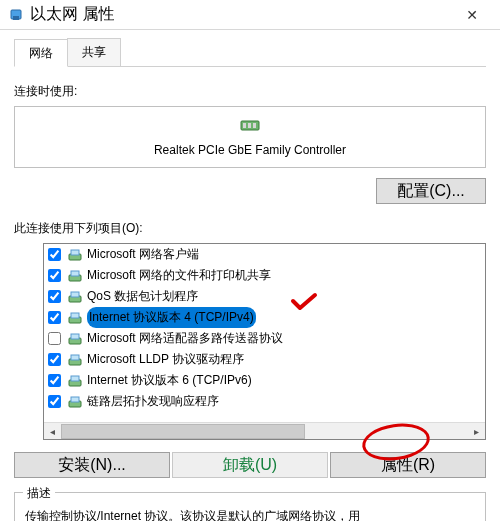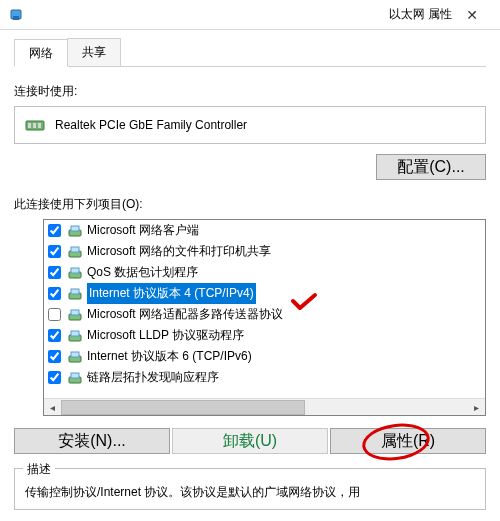--- a/index.html
+++ b/index.html
@@ -18,21 +18,21 @@
     height: 30px;
     display: flex;
     align-items: center;
     padding: 0 8px;
     border-bottom: 1px solid #d8d8d8;
   }
   .titlebar .icon {
     width: 16px; height: 16px; margin-right: 6px;
     display: flex; align-items: center; justify-content: center;
   }
-  .titlebar .title { flex: 1; font-size: 12px; text-align: right; }
+  .titlebar .title { flex: 1; font-size: 16px; }
   .titlebar .close {
     width: 40px; height: 28px;
     display: flex; align-items: center; justify-content: center;
     font-size: 14px; color: #333;
   }
   .content { padding: 6px 14px 0 14px; }
   .tabs {
     display: flex;
     border-bottom: 1px solid #d0d0d0;
     margin-top: 2px;
@@ -53,20 +53,21 @@
   }
   .tab.inactive { background: #f5f5f5; }
   .section-label { margin: 16px 0 6px 0; }
   .adapter-box {
     border: 1px solid #c0c0c0;
     padding: 10px 10px;
     display: flex;
     align-items: center;
     gap: 10px;
     background: #fff;
+    flex-direction: column;
   }
   .adapter-icon {
     width: 20px; height: 16px;
   }
   .adapter-name { font-size: 12px; }
   .config-row {
     display: flex; justify-content: flex-end;
     margin-top: 10px;
   }
   .btn {
@@ -104,22 +105,23 @@
   .list-item input[type=checkbox]{
     width:13px;height:13px;margin:0 2px 0 0;
   }
   .mini-icon {
     width: 16px; height: 16px;
     display:inline-flex;align-items:center;justify-content:center;
   }
   .item-label { font-size: 12px; }
   .list-item.selected .item-label {
     background: #0078d7;
-    color: #ffffff;
+    color: #000000;
     padding: 2px 2px;
+    border-radius: 9px;
   }
   .hscroll {
     height: 17px;
     background: #f0f0f0;
     border-top: 1px solid #dcdcdc;
     display: flex;
     align-items: center;
   }
   .hscroll .arrow {
     width: 17px; height: 17px;

